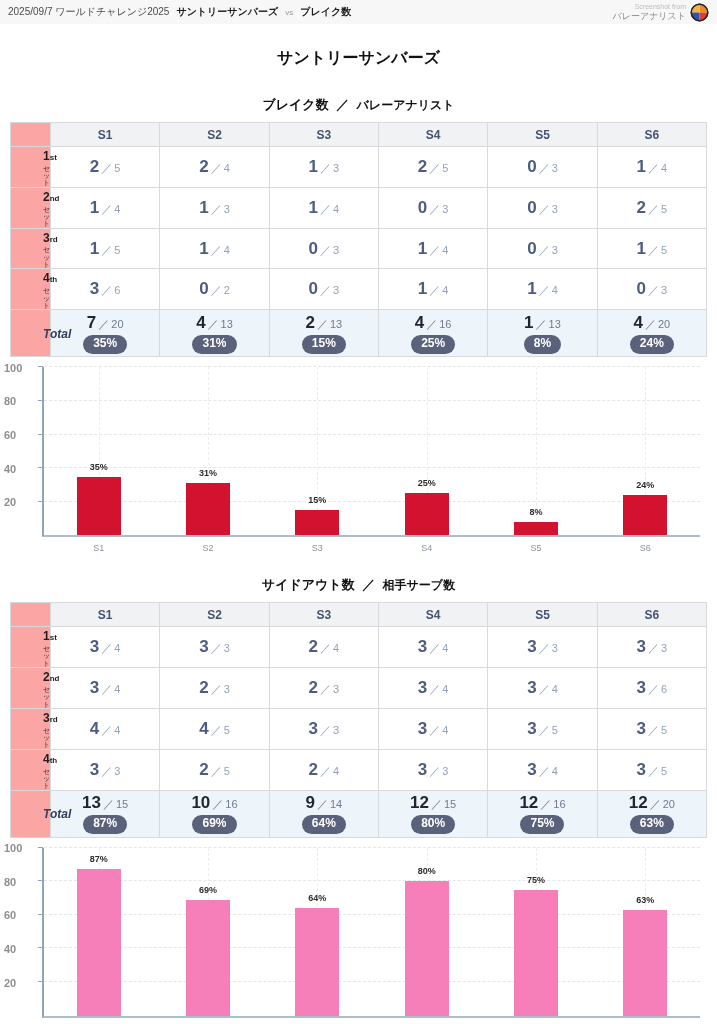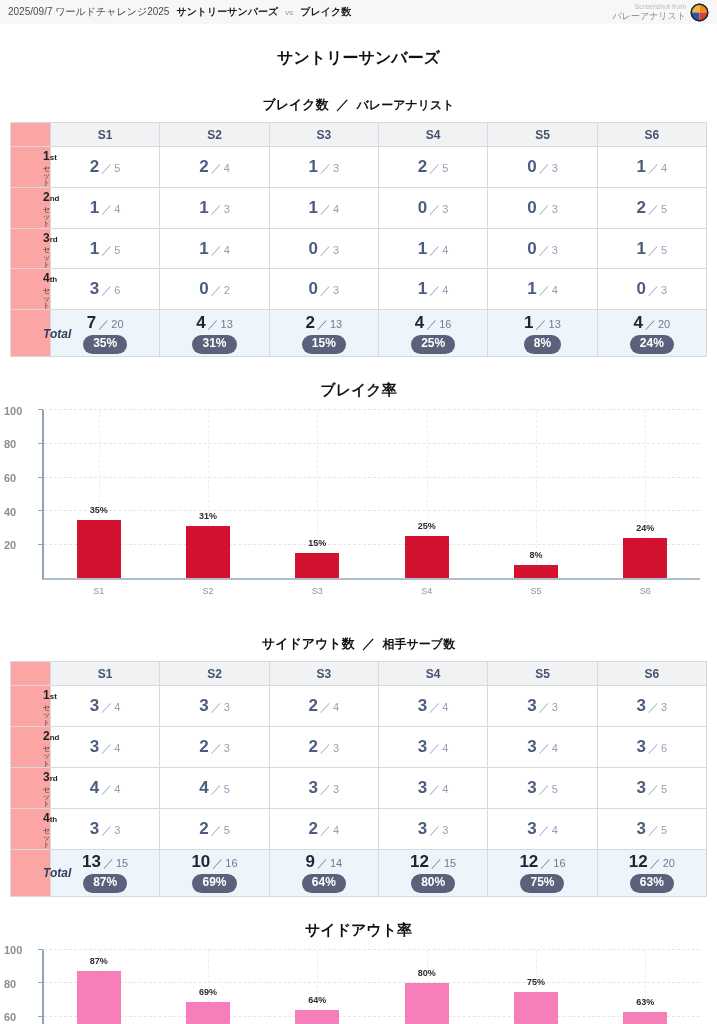--- a/index.html
+++ b/index.html
@@ -183,21 +183,20 @@
         <td><div><span class="total-num">4</span><span class="total-slash">／</span><span class="total-den">13</span></div><span class="pill">31%</span></td>
         <td><div><span class="total-num">2</span><span class="total-slash">／</span><span class="total-den">13</span></div><span class="pill">15%</span></td>
         <td><div><span class="total-num">4</span><span class="total-slash">／</span><span class="total-den">16</span></div><span class="pill">25%</span></td>
         <td><div><span class="total-num">1</span><span class="total-slash">／</span><span class="total-den">13</span></div><span class="pill">8%</span></td>
         <td><div><span class="total-num">4</span><span class="total-slash">／</span><span class="total-den">20</span></div><span class="pill">24%</span></td>
       </tr>
     </tbody>
   </table>
 
 <div class="chart-block" id="chart-0">
-  <div class="chart-title">ブレイク率</div>
   <div class="plot">
       <div class="hgrid" style="bottom:33.6px"></div>
       <div class="ytick-mark" style="bottom:33.6px"></div>
       <div class="ytick-label" style="bottom:33.1px; transform:translateY(50%);">20</div>
       <div class="hgrid" style="bottom:67.2px"></div>
       <div class="ytick-mark" style="bottom:67.2px"></div>
       <div class="ytick-label" style="bottom:66.7px; transform:translateY(50%);">40</div>
       <div class="hgrid" style="bottom:100.8px"></div>
       <div class="ytick-mark" style="bottom:100.8px"></div>
       <div class="ytick-label" style="bottom:100.3px; transform:translateY(50%);">60</div>
@@ -228,21 +227,21 @@
       <div class="bar" style="left:492px; height:13.44px; background:#d2122e"></div>
       <div class="bar-label" style="left:492px; bottom:18.439999999999998px">8%</div>
       <div class="xcat-label" style="left:492px">S5</div>
       <div class="bar" style="left:601.3333333333333px; height:40.32px; background:#d2122e"></div>
       <div class="bar-label" style="left:601.3333333333333px; bottom:45.32px">24%</div>
       <div class="xcat-label" style="left:601.3333333333333px">S6</div>
     </div>
   <div class="chart-spacer"></div>
 </div>
 
-<div class="section-title" style="margin-top:30px;">
+<div class="section-title" style="margin-top:14px;">
   <span class="t-main">サイドアウト数</span>
   <span class="t-sep">／</span>
   <span class="t-sub">相手サーブ数</span>
 </div>
 <table class="stats" id="sideout-table">
     <colgroup>
       <col class="label-col">
       <col>
       <col>
       <col>
@@ -304,21 +303,20 @@
         <td><div><span class="total-num">10</span><span class="total-slash">／</span><span class="total-den">16</span></div><span class="pill">69%</span></td>
         <td><div><span class="total-num">9</span><span class="total-slash">／</span><span class="total-den">14</span></div><span class="pill">64%</span></td>
         <td><div><span class="total-num">12</span><span class="total-slash">／</span><span class="total-den">15</span></div><span class="pill">80%</span></td>
         <td><div><span class="total-num">12</span><span class="total-slash">／</span><span class="total-den">16</span></div><span class="pill">75%</span></td>
         <td><div><span class="total-num">12</span><span class="total-slash">／</span><span class="total-den">20</span></div><span class="pill">63%</span></td>
       </tr>
     </tbody>
   </table>
 
 <div class="chart-block" id="chart-1">
-  <div class="chart-title">サイドアウト率</div>
   <div class="plot">
       <div class="hgrid" style="bottom:33.6px"></div>
       <div class="ytick-mark" style="bottom:33.6px"></div>
       <div class="ytick-label" style="bottom:33.1px; transform:translateY(50%);">20</div>
       <div class="hgrid" style="bottom:67.2px"></div>
       <div class="ytick-mark" style="bottom:67.2px"></div>
       <div class="ytick-label" style="bottom:66.7px; transform:translateY(50%);">40</div>
       <div class="hgrid" style="bottom:100.8px"></div>
       <div class="ytick-mark" style="bottom:100.8px"></div>
       <div class="ytick-label" style="bottom:100.3px; transform:translateY(50%);">60</div>

